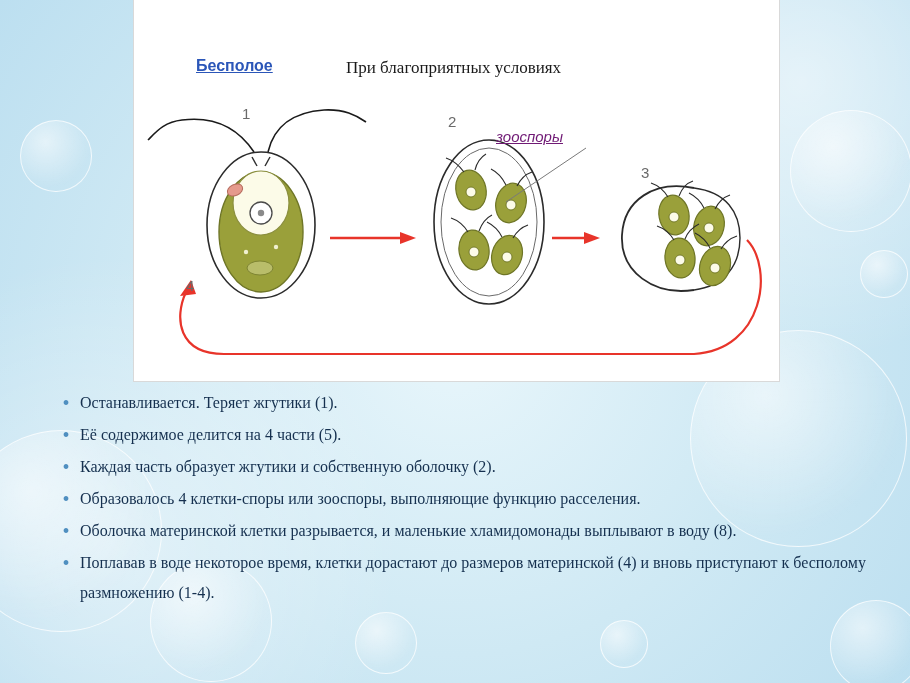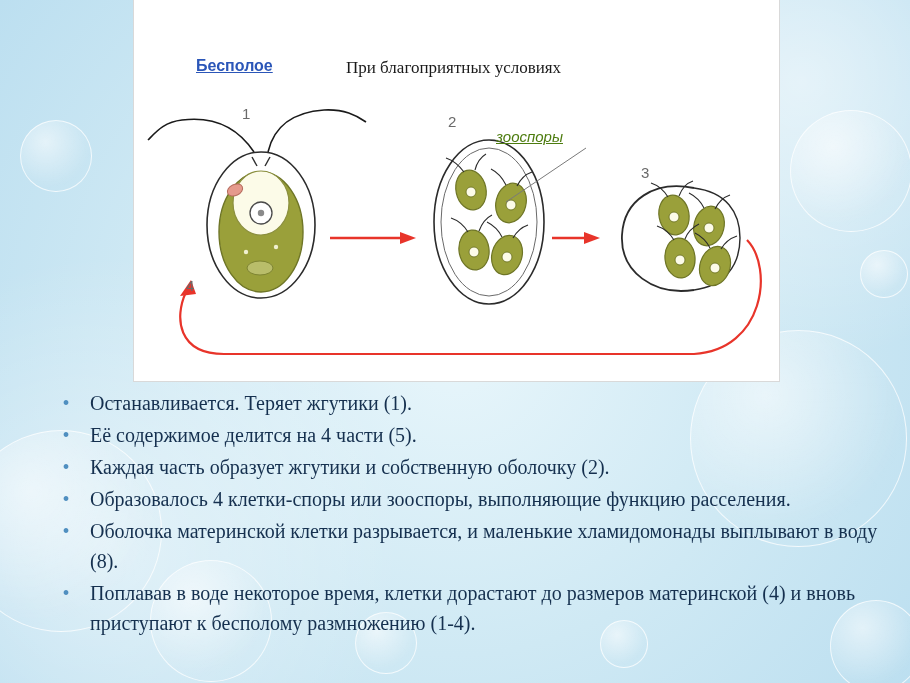--- a/index.html
+++ b/index.html
@@ -81,21 +81,21 @@
     left: 212px;
     top: 58px;
     color: #1a1a1a;
     font-family: Liberation Serif, serif;
     font-size: 17px;
   }
   .zoospory-label {
     position: absolute;
     left: 362px;
     top: 128px;
-    color: #4d7c0f;
+    color: #701a75;
     font-family: "Liberation Sans", sans-serif;
     font-style: italic;
     font-size: 15px;
     text-decoration: underline;
   }
   .num {
     position: absolute;
     color: #6a6a6a;
     font-family: "Liberation Sans", sans-serif;
     font-size: 15px;
@@ -128,24 +128,23 @@
     width: 28px;
     flex: 0 0 28px;
     color: #4f8fc0;
     font-size: 20px;
     line-height: 30px;
     text-align: center;
   }
   .bullet .txt {
     color: #15304f;
     font-family: "Liberation Serif", serif;
-    font-size: 20px;
+    font-size: 16px;
     line-height: 30px;
     flex: 1 1 auto;
-    margin-left: 10px;
   }
 </style>
 </head>
 <body>
 
 <div class="slide">
 
   <div class="bubble b1"></div>
   <div class="bubble b2"></div>
   <div class="bubble b3"></div>

